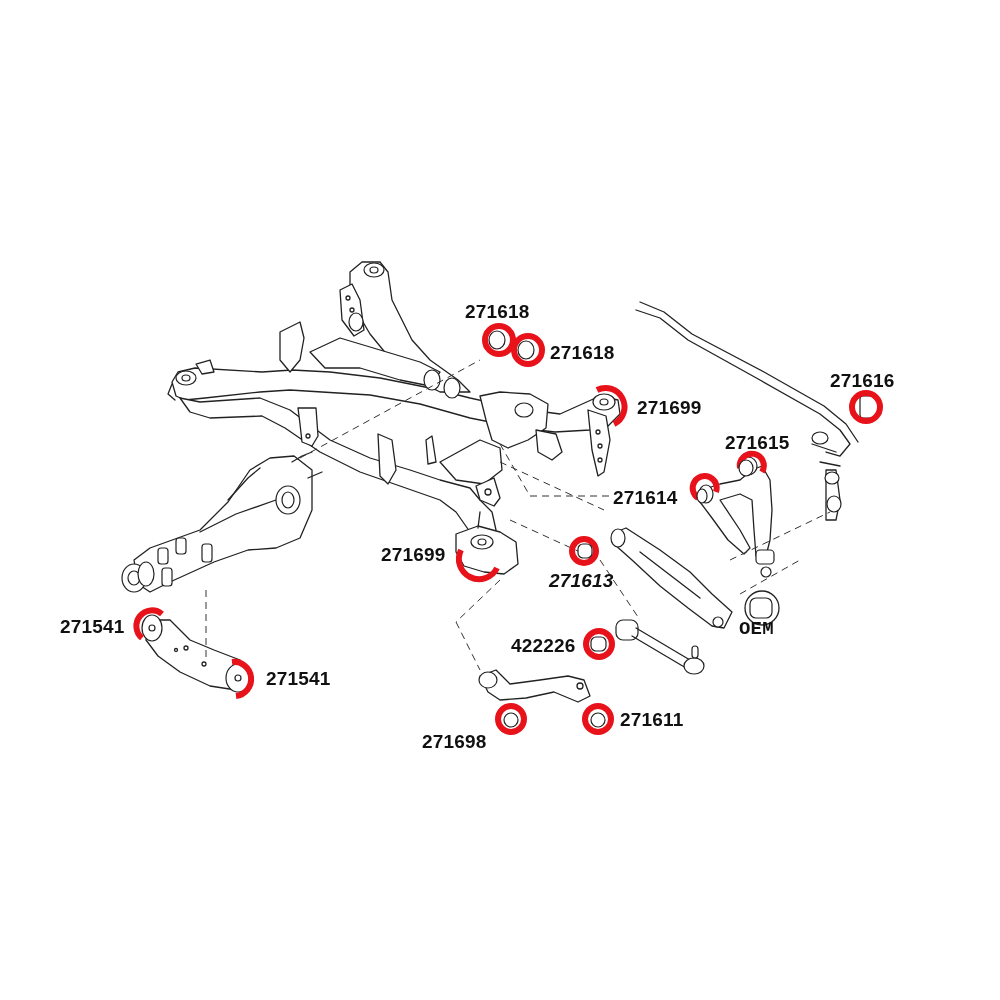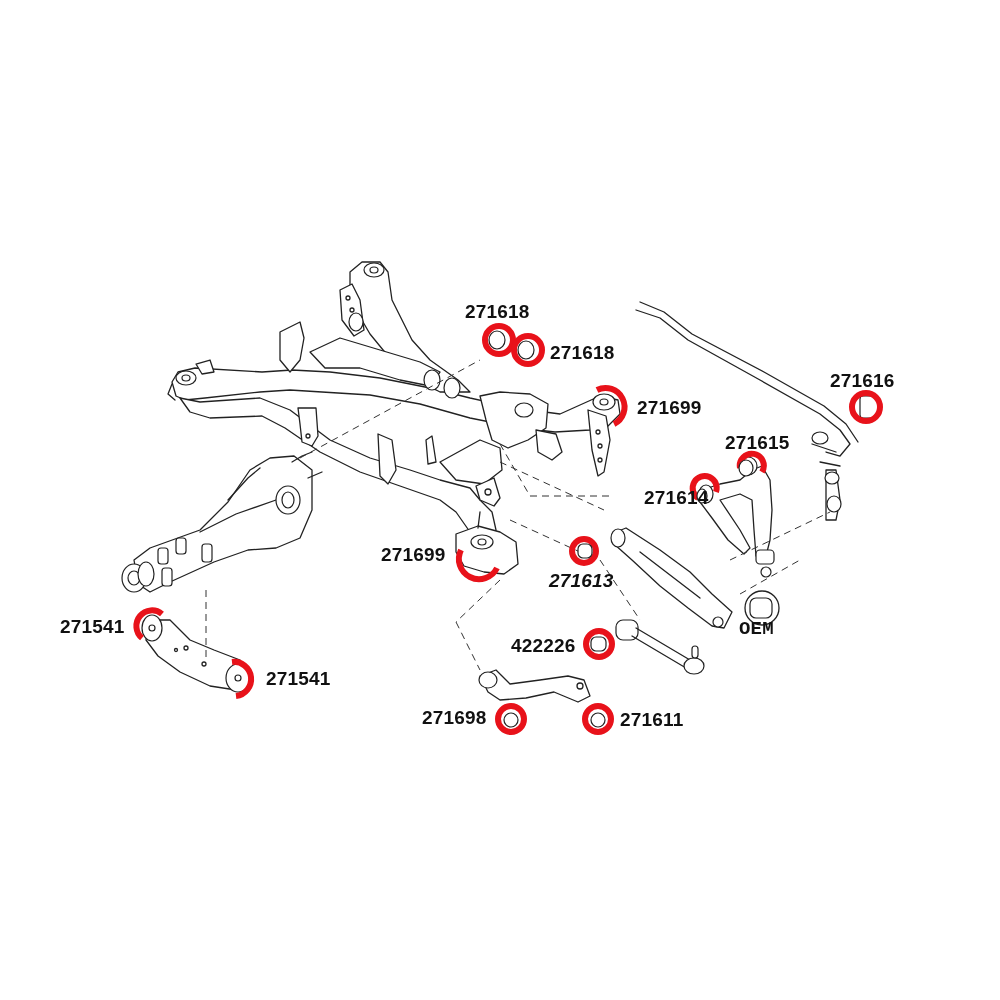--- a/index.html
+++ b/index.html
@@ -182,23 +182,23 @@
     <ellipse class="bush" cx="511" cy="720" rx="7" ry="7"></ellipse>
     <ellipse class="bush" cx="598" cy="720" rx="7" ry="7"></ellipse>
   </g>
 </svg>
 
 <span class="lbl" style="left:465px; top:302px;">271618</span>
 <span class="lbl" style="left:550px; top:343px;">271618</span>
 <span class="lbl" style="left:637px; top:398px;">271699</span>
 <span class="lbl" style="left:830px; top:371px;">271616</span>
 <span class="lbl" style="left:713px; top:433px;margin-left:12px;">271615</span>
-<span class="lbl" style="left:644px; top:488px;">271614</span>
+<span class="lbl" style="left:613px; top:488px;">271614</span>
 <span class="lbl" style="left:381px; top:545px;">271699</span>
 <span class="lbl" style="left:549px; top:571px;font-style:italic;">271613</span>
 <span class="lbl" style="left:60px; top:617px;">271541</span>
 <span class="lbl" style="left:266px; top:669px;">271541</span>
 <span class="lbl" style="left:511px; top:636px;">422226</span>
-<span class="lbl" style="left:422px; top:708px;">271698</span>
+<span class="lbl" style="left:422px; top:732px;">271698</span>
 <span class="lbl" style="left:620px; top:710px;">271611</span>
 <span class="lbl" style="left:739px; top:620px;font-family:Liberation Mono, monospace;">OEM</span>
 
 </div>
 
 </body></html>

